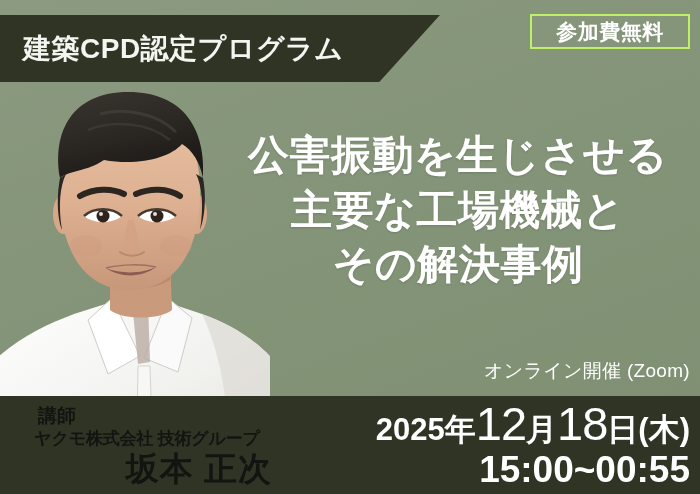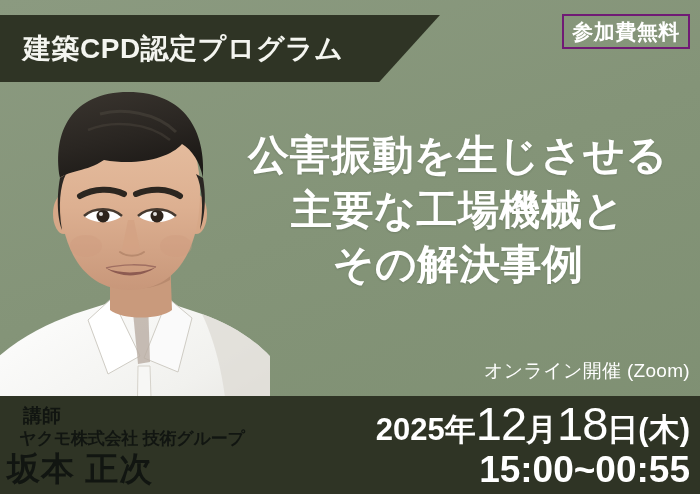--- a/index.html
+++ b/index.html
@@ -43,23 +43,23 @@
     letter-spacing: 0.5px;
     margin-left: 33px;
     white-space: nowrap;
   }
 
   
   .free-badge {
     position: absolute;
     right: 10px;
     top: 14px;
-    width: 128px;
+    width: 160px;
     height: 35px;
-    border: 2px solid #701a75;
+    border: 2px solid #bef264;
     box-sizing: border-box;
     display: flex;
     align-items: center;
     justify-content: center;
   }
   .free-badge-label {
     color: #ffffff;
     font-size: 21px;
     font-weight: bold;
     letter-spacing: 0.5px;
@@ -140,21 +140,21 @@
     display: block;
     font-size: 37px;
     font-weight: bold;
     line-height: 1.05;
     letter-spacing: 0px;
   }
 
   
   .speaker-block {
     position: absolute;
-    left: 7px;
+    left: 22px;
     bottom: 6px;
     width: 250px;
     color: #111511;
     z-index: 5;
   }
   .speaker-role {
     display: block;
     font-size: 19px;
     font-weight: bold;
     text-align: left;
@@ -166,21 +166,21 @@
     font-size: 17px;
     font-weight: bold;
     text-align: center;
     line-height: 1.3;
     letter-spacing: -0.2px;
   }
   .speaker-name {
     display: block;
     font-size: 33px;
     font-weight: bold;
-    text-align: left;
+    text-align: right;
     line-height: 1.15;
     letter-spacing: 1px;
   }
 </style>
 </head>
 <body>
 
 <div id="poster">
 
   <div class="bg-green"></div>

